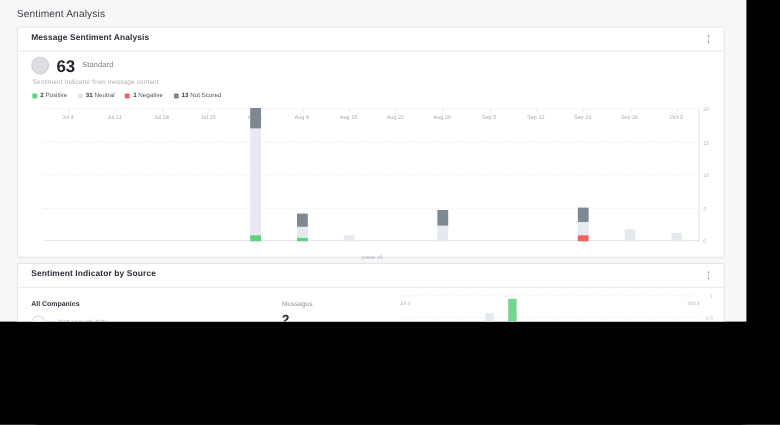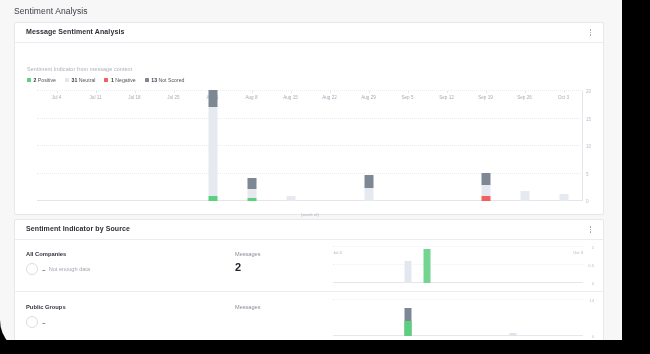--- a/index.html
+++ b/index.html
@@ -7,21 +7,21 @@
     width:650px;height:354px;overflow:hidden;
     background:#000;
     font-family:"Liberation Sans", sans-serif;
     -webkit-font-smoothing:antialiased;
   }
   #frame{
     position:absolute;left:0;top:0;width:650px;height:354px;
     background:#000;border-radius:0 0 34px 34px;overflow:hidden;
   }
   #page{
-    position:absolute;left:0;top:0;width:622px;height:340px;
+    position:absolute;left:0;top:0;width:622px;height:268px;
     background:#f7f7f8;overflow:hidden;
   }
   
   .page-title{
     position:absolute;left:14px;top:6px;
     font-size:8.5px;color:#3b3b46;letter-spacing:.1px;
   }
   
   .card{
     position:absolute;background:#ffffff;
@@ -114,20 +114,25 @@
     <div class="card" id="card-msa">
       <div class="card-head">
         <div class="ttl">Message Sentiment Analysis</div>
         <div class="kebab">
             <i></i>
             <i></i>
             <i></i>
           </div>
       </div>
 
+      <div class="score-row">
+        <div class="score-dial"></div>
+        <div class="score-num">63</div>
+        <div class="score-lab">Standard</div>
+      </div>
 
       <div class="sub-note">Sentiment Indicator from message content</div>
 
       <div class="legend" id="legend">
           <div class="lg">
             <span class="sw" style="background: rgb(91, 208, 126);"></span>
             <span class="tx"><b>2</b> Positive</span>
           </div>
           <div class="lg">
             <span class="sw" style="background: rgb(227, 230, 236);"></span>

